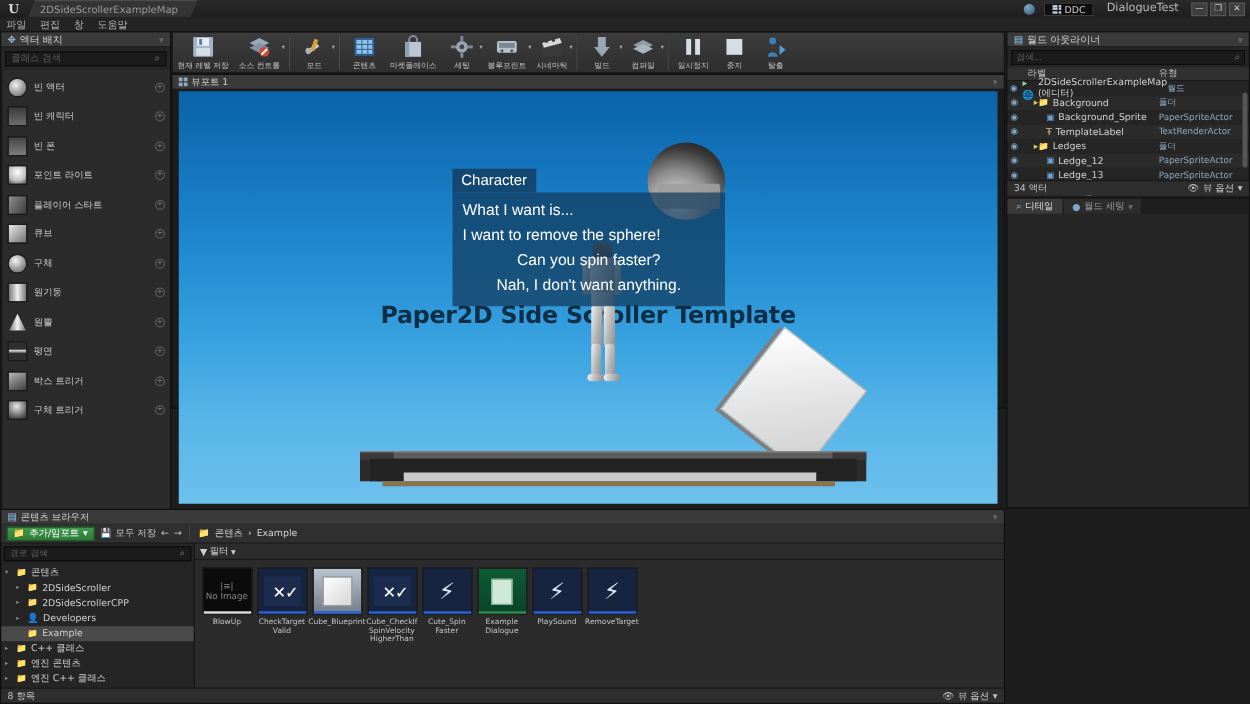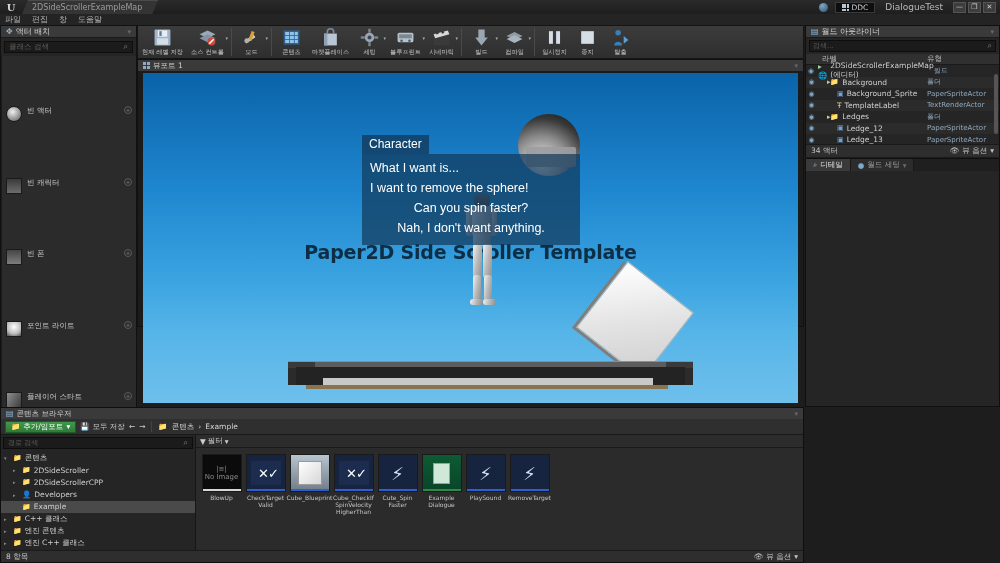--- a/index.html
+++ b/index.html
@@ -31,21 +31,21 @@
   .panel-tab .ttl { font-size:8px; color:#d2d2d2; }
   .tab-x { margin-left:auto; color:#6a6a6a; font-size:7px; }
   .mode-search { margin:3px; height:12px; background:#1b1b1b; border:1px solid #0e0e0e; display:flex; align-items:center; padding:0 4px; }
   .mode-search span { font-size:7.5px; color:#5e5e5e; }
   .mode-search .mag { margin-left:auto; color:#8a8a8a; font-size:8px; }
   .modes-body { display:flex; height:352px; }
   .cat-col { width:56px; padding-top:2px; }
   .cat { height:18px; display:flex; align-items:center; padding-left:5px; font-size:7.5px; color:#b0b0b0; }
   .cat.sel { background:#3c3c3c; border-left:2px solid #5c5c5c; color:#e2e2e2; }
   .act-col { flex:1; background:#2b2b2b; border-left:1px solid #1b1b1b; padding-top:2px; }
-  .act { height:23.5px; display:flex; gap:5px; padding:0 4px;margin-top:48px; }
+  .act { height:23.5px; display:flex; align-items:center; gap:5px; padding:0 4px; }
   .act .thumb { width:16px; height:16px; border:1px solid #1a1a1a; background:#484848; flex:none; display:block; }
   .act .nm { font-size:7.5px; color:#cacaca; }
   .act .plus { margin-left:auto; width:8px; height:8px; border-radius:50%; border:1px solid #5a5a5a; color:#7a7a7a; font-size:6px; line-height:6px; text-align:center; }
 
   
   .toolbar { position:absolute; left:137px; top:25px; width:667px; height:34px; background:linear-gradient(#3c3c3c,#2e2e2e); border:1px solid #151515; display:flex; align-items:flex-start; }
   .tool { width:auto; min-width:33px; height:33px; display:flex; flex-direction:column; align-items:center; justify-content:flex-start; padding:2px 4px 0; position:relative; }
   .tool .ic { width:19px; height:19px; display:block; }
   .tool .lb { font-size:6.2px; color:#c4c4c4; margin-top:1px; white-space:nowrap; }
   .tool .caret { position:absolute; right:0px; top:9px; color:#aaa; font-size:5px; }
@@ -121,21 +121,21 @@
   
   .cb { position:absolute; left:0; top:407px; width:804px; height:156px; background:#252525; border:1px solid #0f0f0f; }
   .cb-tab { height:11px; background:#3a3a3a; display:flex; align-items:center; gap:3px; padding:0 5px; }
   .cb-tab .ttl { font-size:7.5px; color:#d2d2d2; }
   .cb-toolbar { height:16px; background:#2f2f2f; display:flex; align-items:center; gap:4px; padding:0 4px; border-bottom:1px solid #1a1a1a; }
   .addbtn { height:12px; background:linear-gradient(#3f9a4b,#2e7a38); border:1px solid #1f5a26; color:#fff; font-size:7.5px; display:flex; align-items:center; gap:3px; padding:0 5px; }
   .cb-tb-item { display:flex; align-items:center; gap:3px; font-size:7.5px; color:#c9c9c9; }
   .cb-sep { width:1px; height:11px; background:#1c1c1c; border-right:1px solid #434343; margin:0 2px; }
   .crumb { display:flex; align-items:center; gap:4px; font-size:7.5px; color:#d4d4d4; }
   .cb-body { display:flex; height:127px; }
-  .cb-left { width:195px; border-right:1px solid #161616; display:flex; flex-direction:column; }
+  .cb-left { width:155px; border-right:1px solid #161616; display:flex; flex-direction:column; }
   .path-search { height:12px; background:#1b1b1b; border:1px solid #0d0d0d; margin:2px; display:flex; align-items:center; padding:0 4px; }
   .path-search span { font-size:7px; color:#5e5e5e; }
   .tree { flex:1; overflow:hidden; padding-top:1px; }
   .tn { height:12.2px; display:flex; align-items:center; gap:3px; font-size:7.5px; color:#cfcfcf; padding-left:3px; }
   .tn.sel { background:#4a4a4a; }
   .tn .arw { width:6px; color:#8a8a8a; font-size:5px; }
   .cb-right { flex:1; display:flex; flex-direction:column; }
   .filt-row { height:13px; background:#2c2c2c; display:flex; align-items:center; gap:4px; padding:0 4px; border-bottom:1px solid #1a1a1a; }
   .filt-btn { display:flex; align-items:center; gap:2px; font-size:7.5px; color:#cfcfcf; }
   .asset-search { flex:1; height:10px; background:#1b1b1b; border:1px solid #0d0d0d; display:flex; align-items:center; padding:0 4px; }

